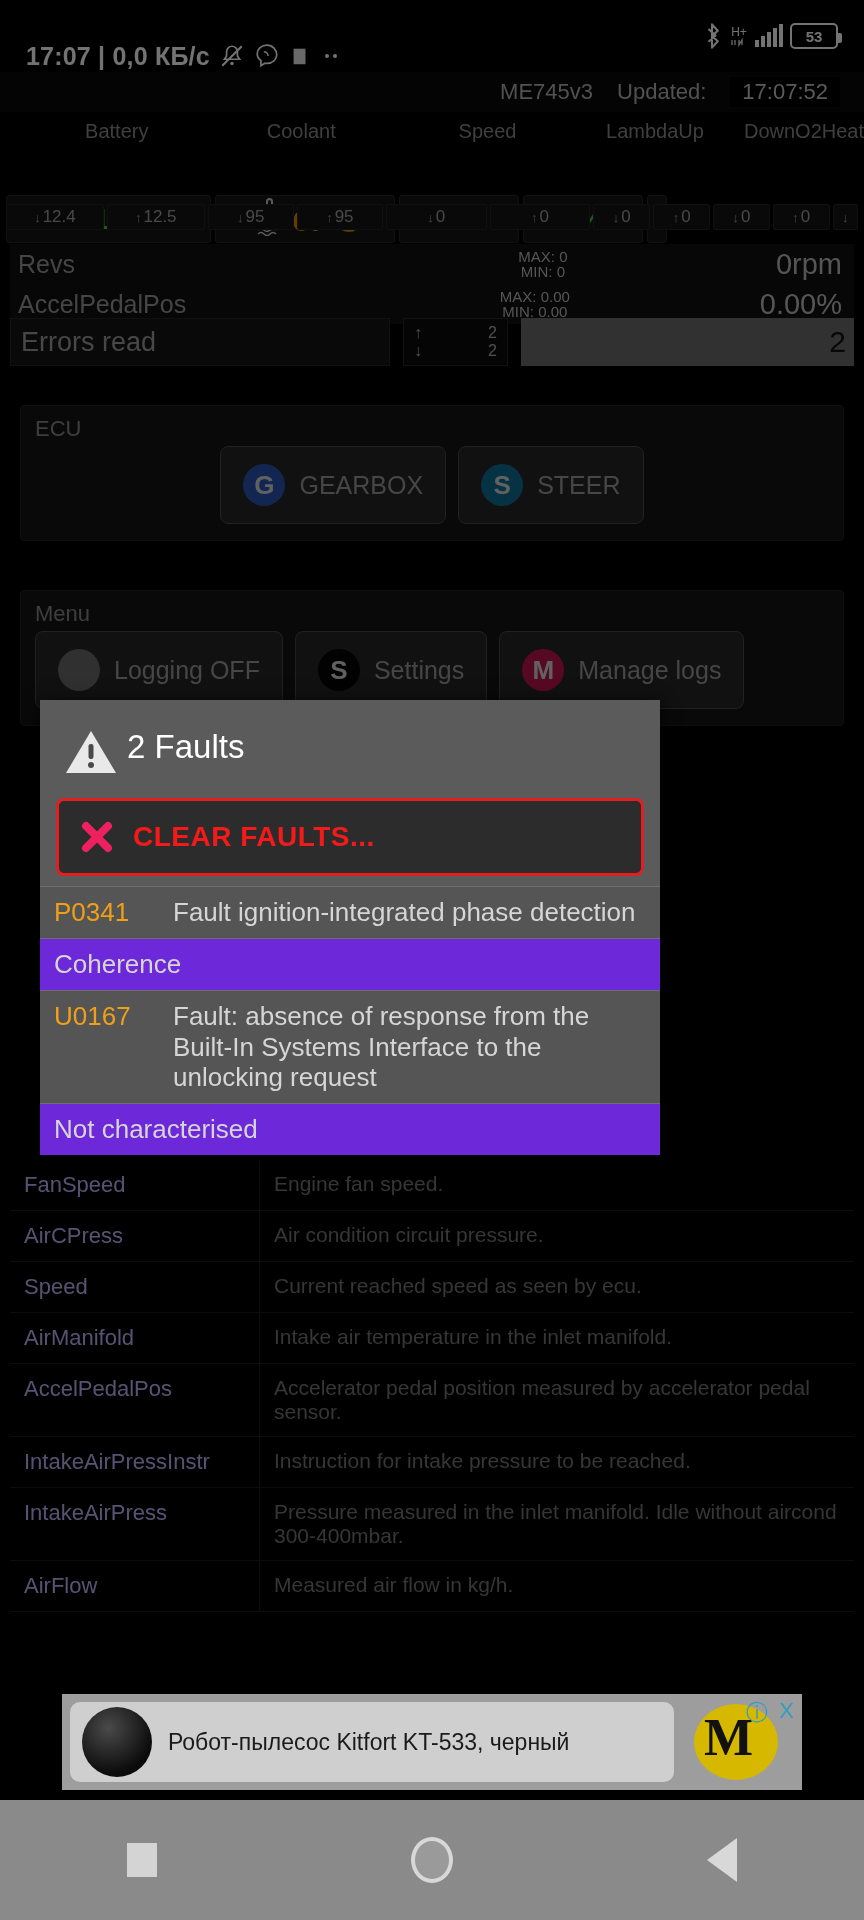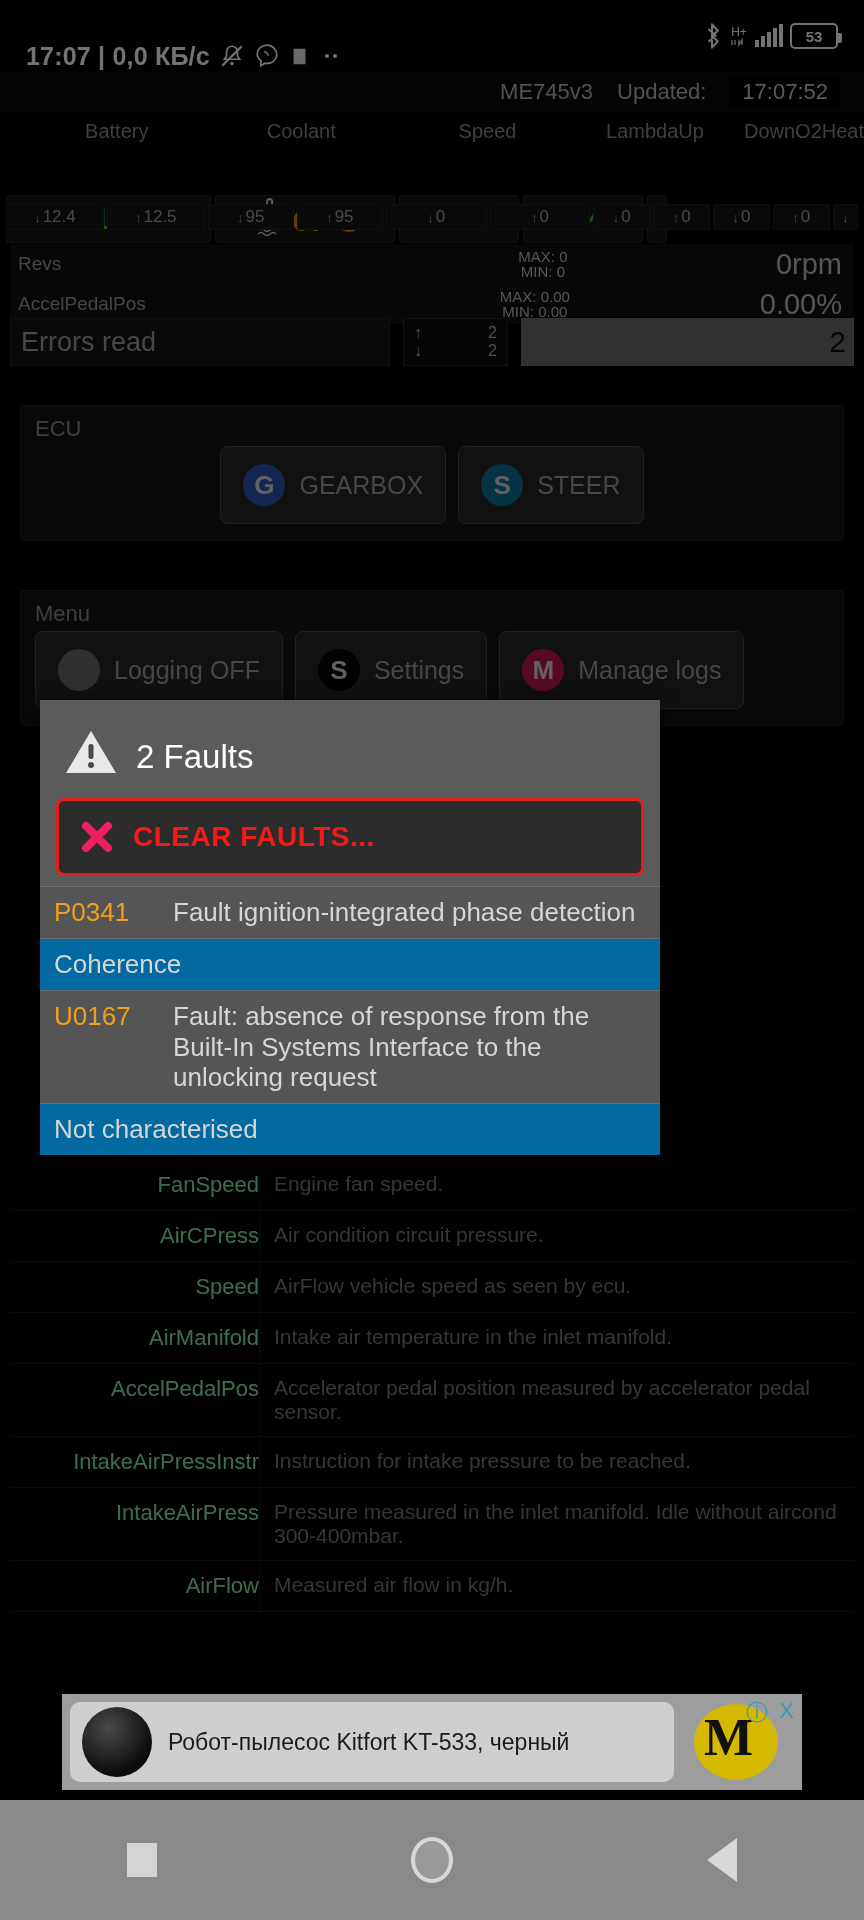--- a/index.html
+++ b/index.html
@@ -69,21 +69,21 @@
     color:#a0a0a0; font-size:17px; display:flex; align-items:center;
     justify-content:center; gap:2px; height:26px; }
   .mm b { font-weight:normal; font-size:13px; }
 
   
   .bigrow {
     position:absolute; left:10px; width:844px; height:40px;
     background:#101010; display:flex; align-items:center;
     color:#9a9a9a;
   }
-  .bigrow .nm { font-size:19px; padding-left:8px; flex:0 0 300px; }
+  .bigrow .nm { font-size:25px; padding-left:8px; flex:0 0 300px; }
   .bigrow .mx { flex:1; text-align:center; font-size:15px; line-height:1.0;
     color:#bdbdbd; }
   .bigrow .vl { font-size:29px; padding-right:12px; color:#bdbdbd; }
 
   .errrow { position:absolute; left:10px; top:318px; width:844px; height:48px;
     display:flex; align-items:stretch;gap:13px; }
   .errrow .enm { flex:0 0 380px; background:#141414; border:1px solid #262626;
     display:flex; align-items:center; padding-left:10px;
     color:#9e9e9e; font-size:27px; }
   .errrow .earr { flex:0 0 105px; background:#0d0d0d; border:1px solid #262626;
@@ -104,43 +104,43 @@
     height:78px; display:flex; align-items:center; gap:14px;
     padding:0 22px; color:#9b9b9b; font-size:25px;
   }
   .circ { width:42px; height:42px; border-radius:50%;
     display:flex; align-items:center; justify-content:center;
     font-size:26px; font-weight:bold; color:#d8d8d8; flex:0 0 42px; }
 
   
   .tbl { position:absolute; left:10px; width:844px; }
   .trow { display:flex; border-bottom:1px solid #1c1c1c; min-height:48px; }
-  .tc1 { flex:0 0 250px; color:#86efac; font-size:22px;
-    padding:12px 0 12px 14px; border-right:1px solid #1c1c1c;text-align:right; }
+  .tc1 { flex:0 0 250px; color:#c4b5fd; font-size:22px;
+    padding:12px 0 12px 14px; border-right:1px solid #1c1c1c; }
   .tc2 { flex:1; color:#787878; font-size:21px; padding:12px 0 12px 14px; }
 
   
   .dimmer { position:absolute; inset:0; background:rgba(0,0,0,0.55); }
   .dialog {
     position:absolute; left:40px; top:700px; width:620px;
     background:#5b5b5b; box-shadow:0 2px 16px rgba(0,0,0,.8);
   }
-  .dlg-head { display:flex; align-items:flex-end; gap:18px; padding:28px 24px 10px; }
+  .dlg-head { display:flex; align-items:flex-start; gap:9px; padding:28px 24px 10px; }
   .warn-ico { width:54px; height:48px; flex:0 0 54px; }
   .dlg-title { color:#fff; font-size:33px; }
   .clearbtn {
     margin:12px 16px 10px 16px; height:78px;
     background:#2c2c2c; border:3px solid #e02020; border-radius:8px;
     display:flex; align-items:center; gap:18px; padding:0 20px;
   }
   .xmark { width:36px; height:36px; flex:0 0 36px; }
   .clearlbl { color:#f41a1a; font-size:28px; font-weight:bold; letter-spacing:.5px; }
   .flt { border-top:1px solid #6e6e6e; padding:10px 14px; display:flex; gap:14px;
     background:#555; }
-  .flt.alt { background:#0369a1;align-items:center; }
+  .flt.alt { background:#6d28d9;align-items:center; }
   .flt .code { color:#f0a018; font-size:26px; flex:0 0 105px; }
   .flt .desc { color:#d6d6d6; font-size:26px; line-height:1.18; }
   .flt .single { color:#d6d6d6; font-size:26px; }
 
   
   .ad { position:absolute; left:62px; top:1694px; width:740px; height:96px;
     background:#9d9d9d; display:flex; align-items:center; }
   .adcard { flex:1; height:80px; margin:8px; background:#cfcfcf;
     border-radius:10px; display:flex; align-items:center; gap:16px;
     padding:0 12px; overflow:hidden; }
@@ -388,21 +388,21 @@
     <div class="trow">
       <div class="tc1">FanSpeed</div>
       <div class="tc2">Engine fan speed.</div>
     </div>
     <div class="trow">
       <div class="tc1">AirCPress</div>
       <div class="tc2">Air condition circuit pressure.</div>
     </div>
     <div class="trow">
       <div class="tc1">Speed</div>
-      <div class="tc2">AirFlow vehicle speed as seen by ecu.</div>
+      <div class="tc2">Current reached speed as seen by ecu.</div>
     </div>
     <div class="trow">
       <div class="tc1">AirManifold</div>
       <div class="tc2">Intake air temperature in the inlet manifold.</div>
     </div>
     <div class="trow" style="min-height:72px">
       <div class="tc1">AccelPedalPos</div>
       <div class="tc2">Accelerator pedal position measured by accelerator pedal sensor.</div>
     </div>
     <div class="trow">

